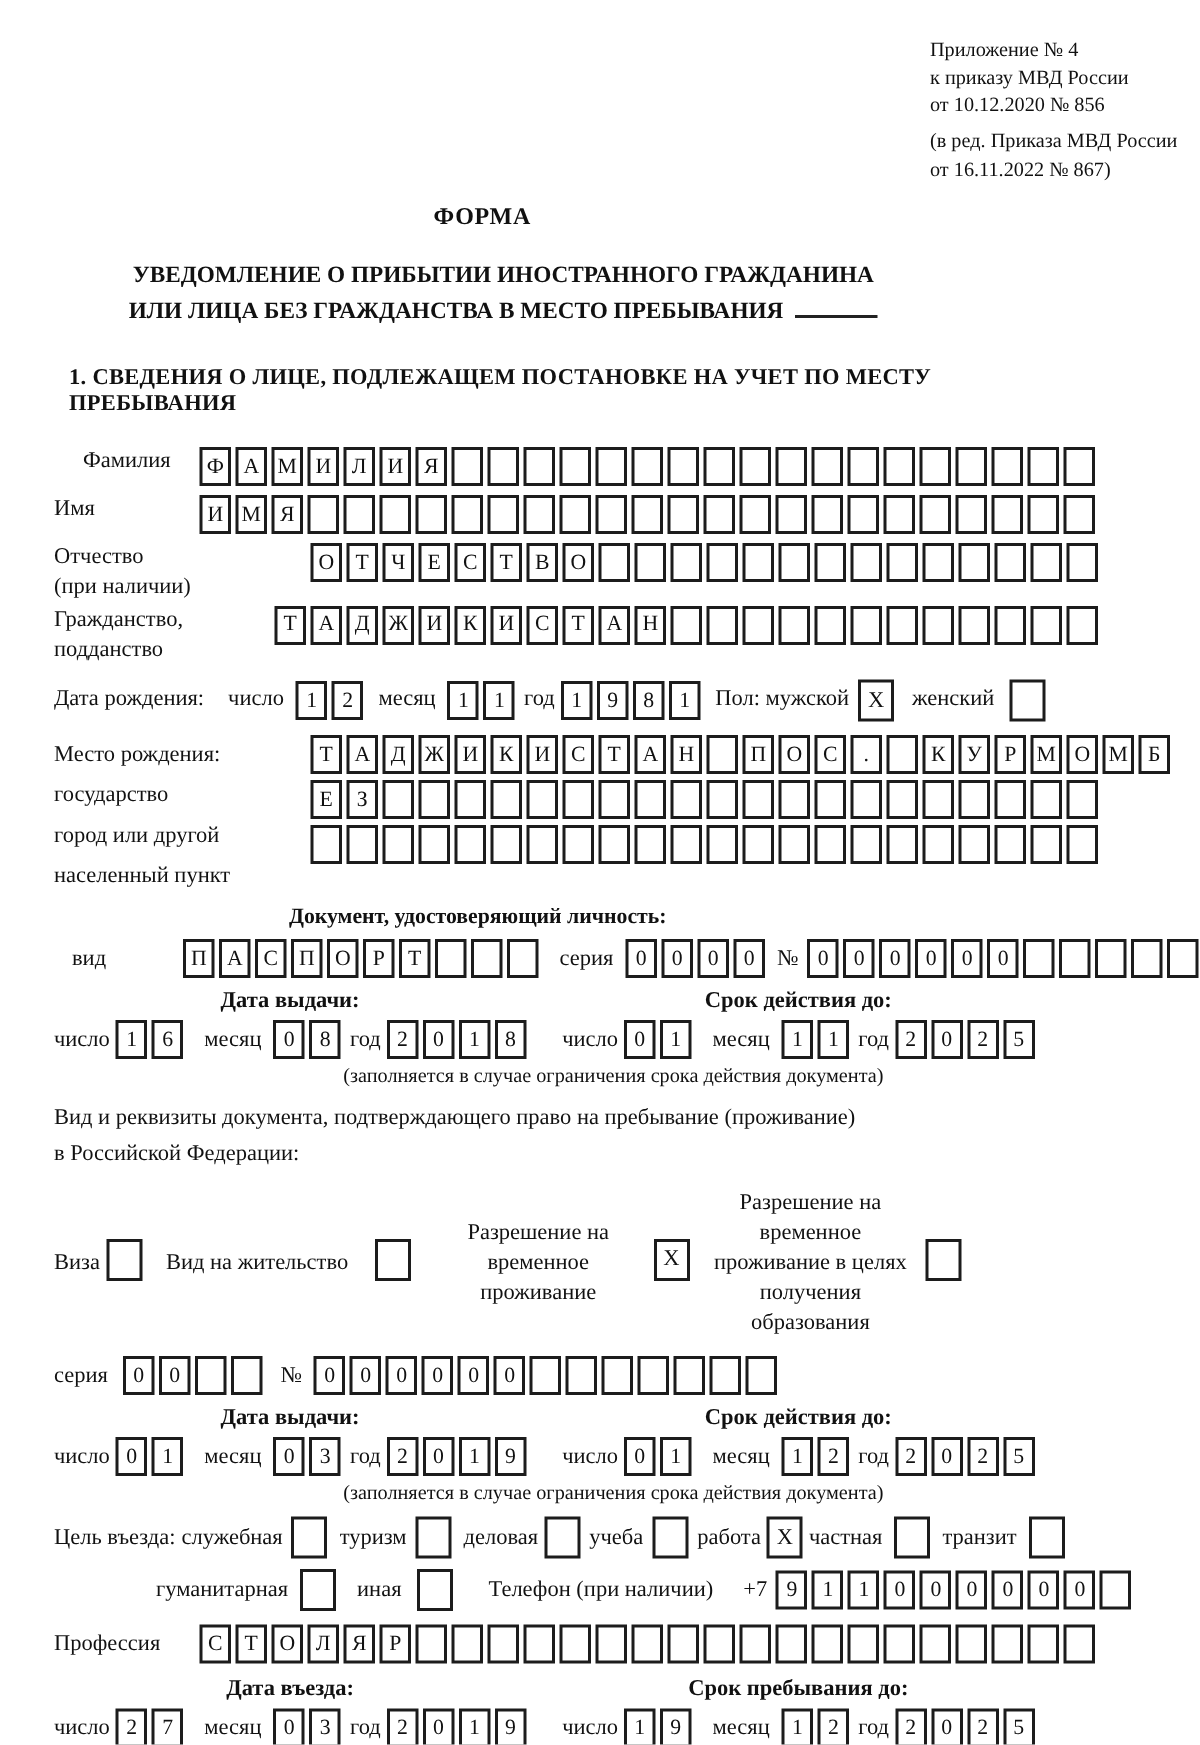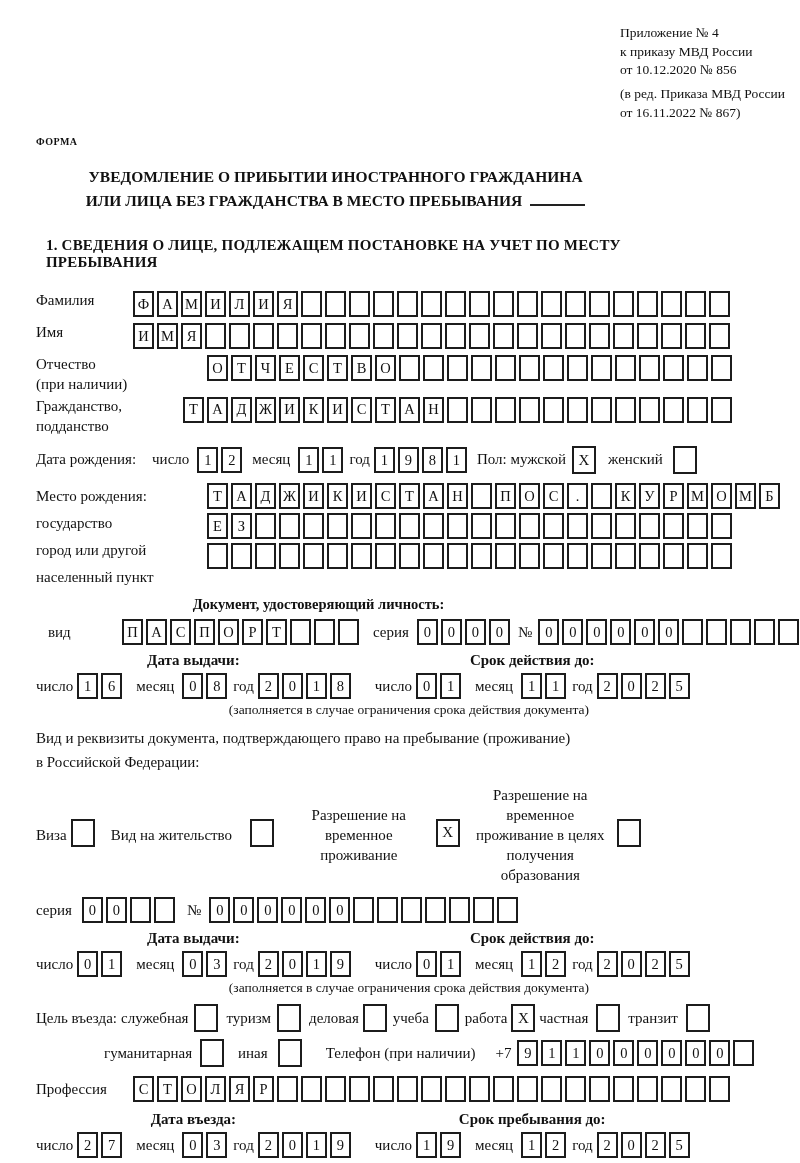--- a/index.html
+++ b/index.html
@@ -1,20 +1,20 @@
 <!DOCTYPE html>
 <html><head>
 <meta charset="utf-8">
 <style>
   html,body{margin:0;padding:0;background:#fff;}
   body{width:800px;height:1163px;overflow:hidden;font-family:"Liberation Serif",serif;color:#111;}
   .page{box-sizing:border-box;width:641px;height:1163px;padding:24px 0 0 36px;position:relative;}
   .lawref{margin-left:584px;width:190px;font-size:13.5px;line-height:1.38;}
   .lawref .gap{margin-top:5px;}
-  .forma{margin-top:14px;padding-right:34px;text-align:left;font-weight:bold;font-size:10px;letter-spacing:.5px;}
+  .forma{margin-top:14px;padding-right:34px;text-align:center;font-weight:bold;font-size:16px;letter-spacing:.5px;}
   .title{margin-top:18px;margin-left:-6px;text-align:center;font-weight:bold;font-size:15.5px;line-height:1.55;}
   .blankline{display:inline-block;width:55px;border-bottom:2px solid #222;height:14px;margin-left:8px;}
   .sect{margin-top:24px;margin-left:10px;font-weight:bold;font-size:15px;letter-spacing:.2px;}
   .row{display:flex;align-items:flex-start;}
   .lbl{font-size:15px;line-height:1.32;flex:0 0 auto;}
   .cells{display:inline-flex;gap:3px;flex:0 0 auto;}
   .cell{width:21px;height:26px;border:2px solid #1c1c1c;box-sizing:border-box;display:inline-flex;align-items:center;justify-content:center;font-size:14.5px;background:#fff;flex:0 0 auto;}
   .checkbox{width:24px;height:28px;border:2px solid #1c1c1c;box-sizing:border-box;display:inline-flex;align-items:center;justify-content:center;font-size:15px;background:#fff;flex:0 0 auto;}
   .center-lbl{text-align:center;font-size:15px;line-height:1.32;}
   .dates-pair{display:flex;align-items:flex-start;}
@@ -43,21 +43,21 @@
   <div class="forma">ФОРМА</div>
 
   <div class="title">
     <div>УВЕДОМЛЕНИЕ О ПРИБЫТИИ ИНОСТРАННОГО ГРАЖДАНИНА</div>
     <div><span>ИЛИ ЛИЦА БЕЗ ГРАЖДАНСТВА В МЕСТО ПРЕБЫВАНИЯ</span><span class="blankline"></span></div>
   </div>
 
   <div class="sect">1. СВЕДЕНИЯ О ЛИЦЕ, ПОДЛЕЖАЩЕМ ПОСТАНОВКЕ НА УЧЕТ ПО МЕСТУ ПРЕБЫВАНИЯ</div>
 
   <div class="row" style="margin-top:20px;">
-    <span class="lbl" style="width:97px;">Фамилия</span>
+    <span class="lbl" style="width:97px;text-align:center;">Фамилия</span>
     <span class="cells">
         <span class="cell">Ф</span>
         <span class="cell">А</span>
         <span class="cell">М</span>
         <span class="cell">И</span>
         <span class="cell">Л</span>
         <span class="cell">И</span>
         <span class="cell">Я</span>
         <span class="cell"></span>
         <span class="cell"></span>

